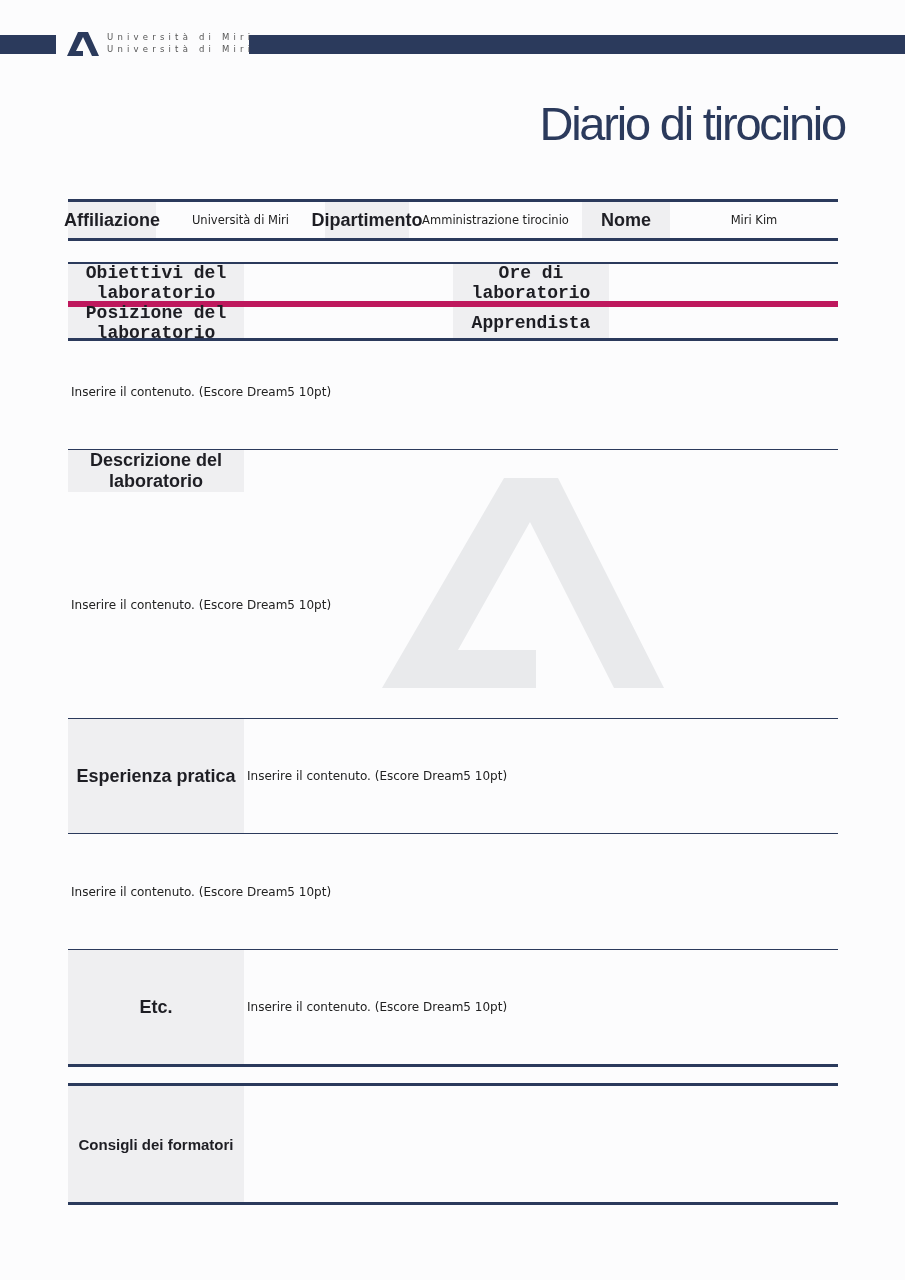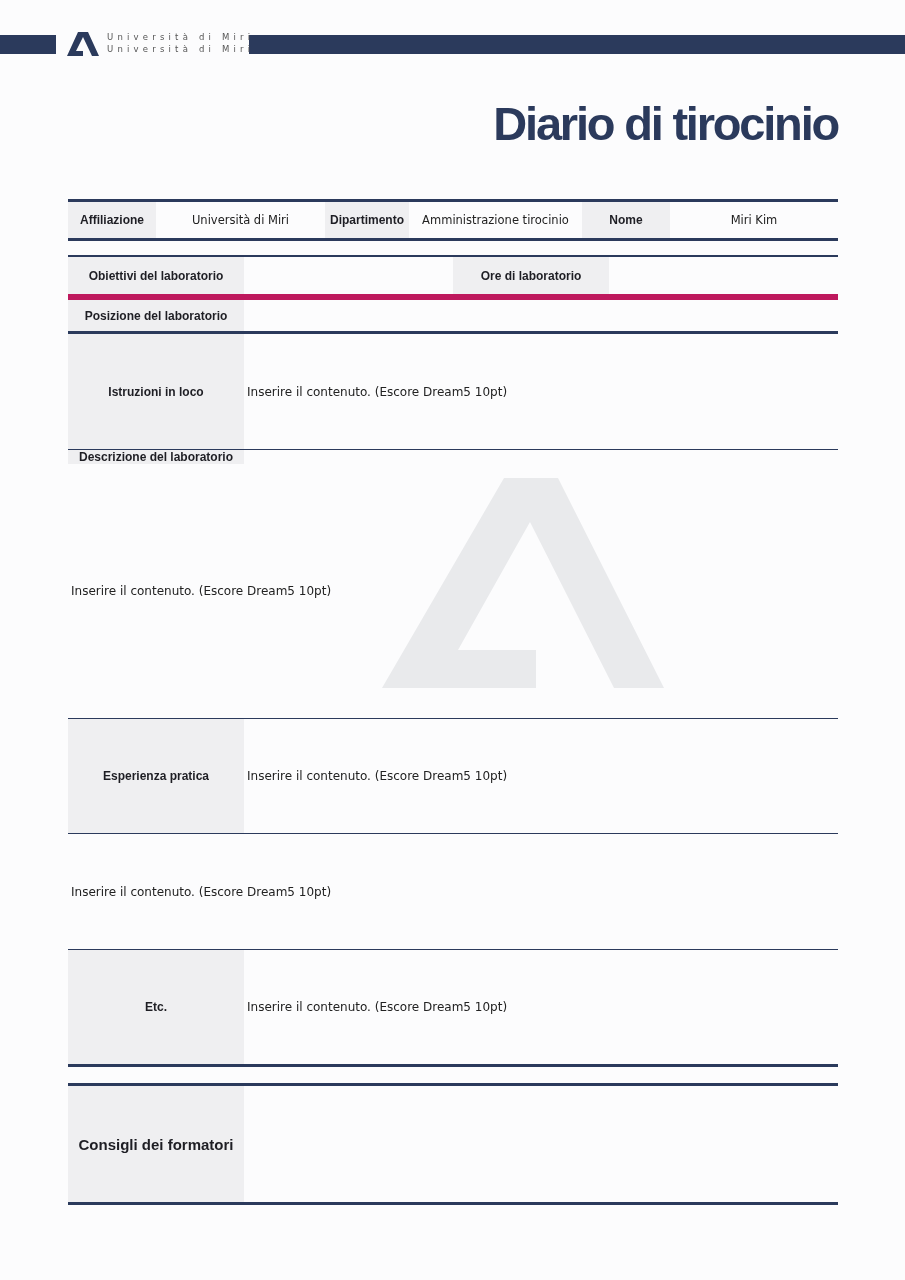--- a/index.html
+++ b/index.html
@@ -5,35 +5,35 @@
     * { box-sizing: border-box; margin: 0; padding: 0; }
     html, body { width: 905px; height: 1280px; background: #fcfcfd; overflow: hidden; }
     body { position: relative; font-family: "Liberation Sans", sans-serif; color: #1e1e24; }
 
     .bar-left { position: absolute; left: 0; top: 35px; width: 56px; height: 19px; background: #2b3a5c; }
     .bar-right { position: absolute; left: 249px; top: 35px; width: 656px; height: 19px; background: #2b3a5c; }
     .logo { position: absolute; left: 67px; top: 32px; width: 32px; height: 24px; }
     .brand { position: absolute; left: 107px; top: 31px; font-family: "DejaVu Sans", sans-serif; font-size: 8.5px; letter-spacing: 4.2px; color: #555; line-height: 12px; }
     .brand div { white-space: nowrap; }
 
-    .title { position: absolute; right: 67px; top: 96px; font-family: "Liberation Sans", sans-serif; font-weight: 700; font-size: 47px; letter-spacing: -2.2px; color: #2b3a5c; }
+    .title { position: absolute; right: 60px; top: 96px; font-family: "Liberation Sans", sans-serif; font-weight: 400; font-size: 47px; letter-spacing: -2.2px; color: #2b3a5c; }
 
     .watermark { position: absolute; left: 382px; top: 478px; width: 282px; height: 212px; pointer-events: none; }
 
     .table { position: absolute; left: 68px; width: 770px; }
-    .lbl { background: #efeff1; font-weight: 700; font-size: 12px; color: #1e1e24; display: flex; align-items: center; justify-content: center; text-align: center; }
+    .lbl { background: #efeff1; font-weight: 700; font-size: 18px; color: #1e1e24; display: flex; align-items: center; justify-content: center; text-align: center; }
     .val { display: flex; align-items: center; font-family: "DejaVu Sans", sans-serif; font-size: 12px; color: #222; }
 
     
     .t-info { top: 199px; height: 42px; border-top: 3px solid #2b3a5c; border-bottom: 3px solid #2b3a5c; display: flex; }
     .t-info > div { height: 100%; }
     .t-info .val { justify-content: center; font-size: 11.5px; }
 
     
-    .t-lab { top: 255px; height: 79px; border-top: 2.5px solid #2b3a5c; border-bottom: 3px solid #2b3a5c; }
+    .t-lab { top: 262px; height: 79px; border-top: 2.5px solid #2b3a5c; border-bottom: 3px solid #2b3a5c; font-family: Liberation Mono, monospace; }
     .t-lab .row { display: flex; height: 37px; }
     .t-lab .row + .row { border-top: 6px solid #be185d; }
 
     
     .t-content { top: 334px; }
     .t-content .row { display: flex; border-bottom: 1px solid #2b3a5c; }
     .t-content .row:last-child { border-bottom: 3px solid #2b3a5c; }
     .t-content .lbl { width: 176px; }
     .t-content .val { flex: 1; padding-left: 3px; font-size: 12px; }
 
@@ -72,27 +72,27 @@
 <div class="table t-lab">
   <div class="row">
     <div class="lbl" style="width:176px;">Obiettivi del laboratorio</div>
     <div class="val" style="width:209px;"></div>
     <div class="lbl" style="width:156px;">Ore di laboratorio</div>
     <div class="val" style="flex:1;"></div>
   </div>
   <div class="row">
     <div class="lbl" style="width:176px;">Posizione del laboratorio</div>
     <div class="val" style="width:209px;"></div>
+    <div class="lbl" style="width:156px;">Apprendista</div>
     <div class="val" style="flex:1;"></div>
   </div>
 </div>
 
 <div class="table t-content">
   <div class="row" style="height:116px;">
-    <div class="lbl">Istruzioni in loco</div>
     <div class="val">Inserire il contenuto. (Escore Dream5 10pt)</div>
   </div>
   <div class="row" style="height:269px;flex-direction:column;">
     <div class="lbl">Descrizione del laboratorio</div>
     <div class="val">Inserire il contenuto. (Escore Dream5 10pt)</div>
   </div>
   <div class="row" style="height:115px;">
     <div class="lbl">Esperienza pratica</div>
     <div class="val">Inserire il contenuto. (Escore Dream5 10pt)</div>
   </div>

